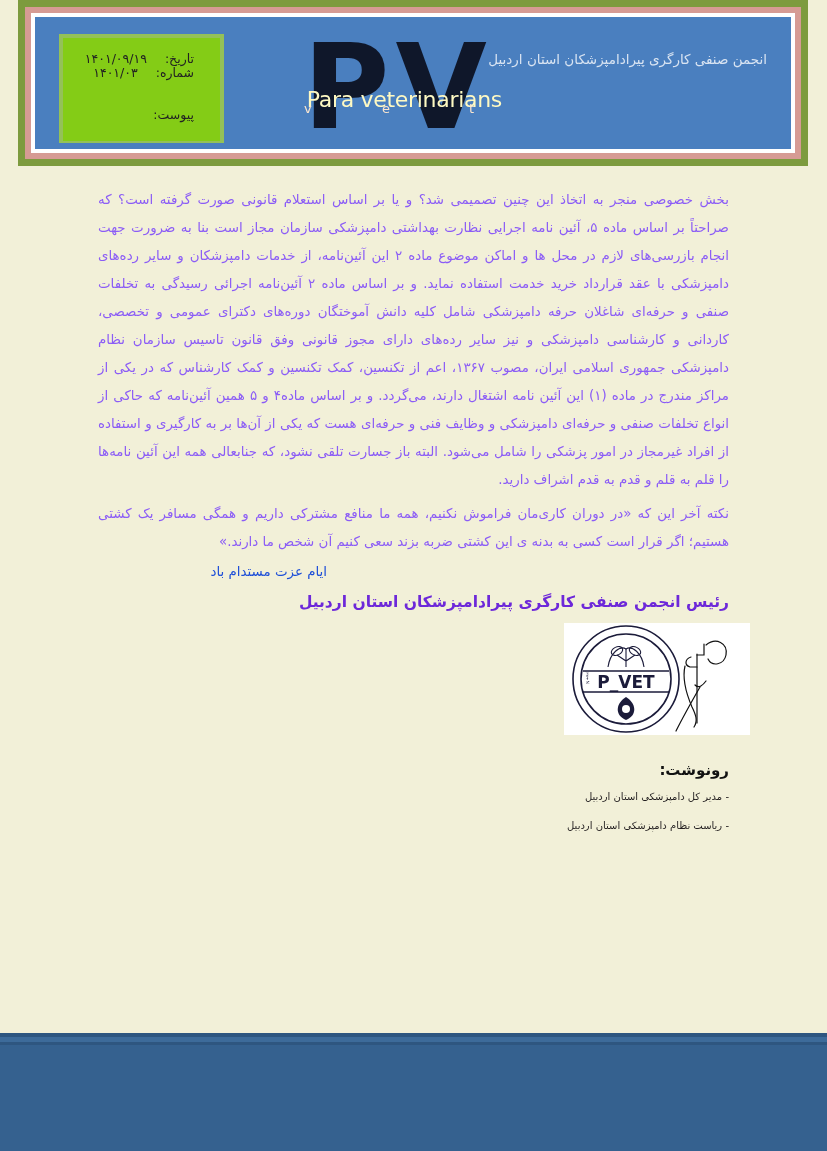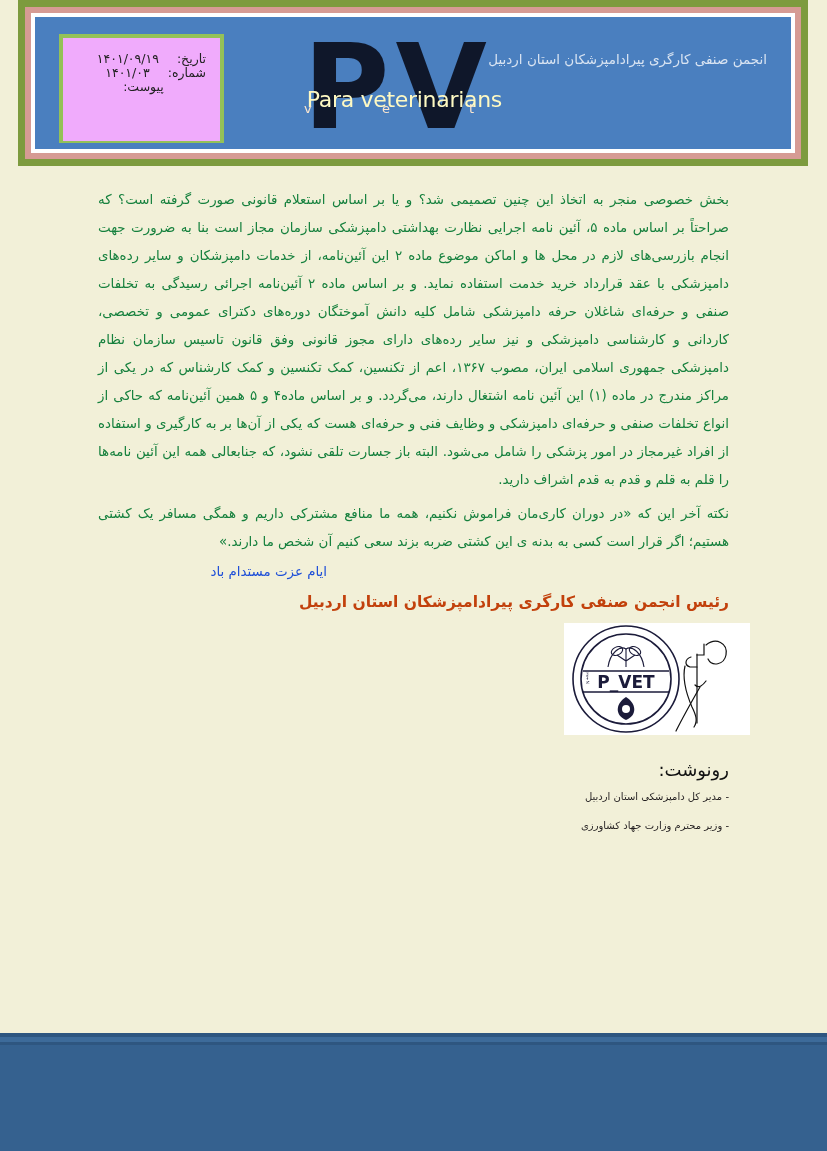--- a/index.html
+++ b/index.html
@@ -57,39 +57,39 @@
     overflow: hidden;
   }
 
   
   .date-box {
     position: absolute;
     left: 18px;
     top: 11px;
     width: 165px;
     height: 111px;
-    background: #f0abfc;
+    background: #84cc16;
     border: 4px solid #94c158;
     box-sizing: border-box;
-    padding: 10px 14px 6px 10px;
+    padding: 10px 26px 6px 10px;
     direction: rtl;
     text-align: right;
   }
   .date-row {
     font-size: 12.5px;
     color: #222;
     font-family: "DejaVu Sans", "Liberation Sans", sans-serif;
     line-height: 1.1;
     white-space: nowrap;
   }
   .date-row .lbl { display: inline-block; }
   .date-row .val { display: inline-block; margin-right: 14px; }
   .date-row.r1 { margin-top: 4px; }
   .date-row.r2 { }
-  .date-row.r3 { padding-left: 8px; text-align: center; }
+  .date-row.r3 { margin-top: 28px; padding-left: 8px; }
 
   
   .logo-wrap {
     position: absolute;
     left: 253px;
     top: 2px;
     width: 208px;
     height: 130px;
   }
   .logo-letters {
@@ -156,32 +156,32 @@
     position: absolute;
     left: 0;
     top: 170px;
     width: 827px;
   }
   .para {
     direction: rtl;
     text-align: justify;
     text-align-last: right;
     margin: 0 98px 0 98px;
-    color: #15803d;
+    color: #8b5cf6;
     font-size: 13.4px;
     line-height: 28px;
     font-family: "DejaVu Sans", "Liberation Sans", sans-serif;
   }
   .para.p1 { padding-top: 16px; }
   .para.p2 { padding-top: 6px; text-align: justify; }
   .sign-line {
     direction: rtl;
     text-align: right;
     margin: 10px 98px 0 98px;
-    color: #c2410c;
+    color: #6d28d9;
     font-size: 15.5px;
     font-weight: bold;
     line-height: 26px;
   }
   .closing {
     direction: rtl;
     text-align: right;
     margin: 8px 98px 0 98px;
     padding-right: 402px;
     color: #1d4ed8;
@@ -200,22 +200,22 @@
   .stamp-svg { position: absolute; left: 0; top: 0; }
 
   
   .copies {
     direction: rtl;
     text-align: right;
     margin: 22px 98px 0 98px;
     color: #231f20;
   }
   .copies-title {
-    font-size: 18px;
-    font-weight: normal;
+    font-size: 15px;
+    font-weight: bold;
     line-height: 26px;
     color: #111;
   }
   .copies-item {
     font-size: 10px;
     line-height: 28.5px;
   }
 
   
   .footer-band {
@@ -329,21 +329,21 @@
           <path d="M121 43 C118 56 122 70 128 84 C132 92 134 98 130 104"></path>
           <path d="M131 62 C135 66 139 62 142 58"></path>
           <path d="M112 108 C120 92 128 78 136 64"></path>
         </g>
       </svg>
     </div>
 
     <div class="copies">
       <div class="copies-title">رونوشت:</div>
       <div class="copies-item">- مدیر کل دامپزشکی استان اردبیل</div>
-      <div class="copies-item">- وزیر محترم وزارت جهاد کشاورزی</div>
+      <div class="copies-item">- ریاست نظام دامپزشکی استان اردبیل</div>
     </div>
   </div>
 
   <div class="footer-band">
     <div class="footer-line1"></div>
     <div class="footer-line2"></div>
     <div class="footer-line3"></div>
   </div>
 
 </div>

